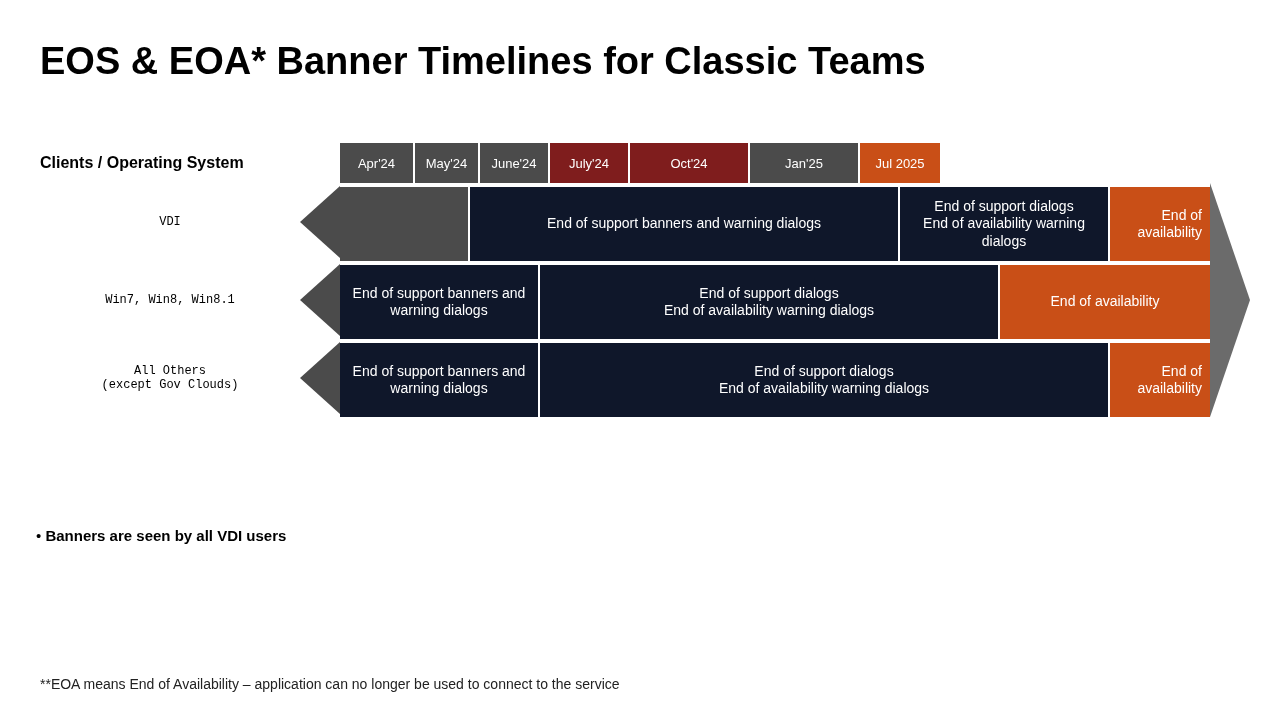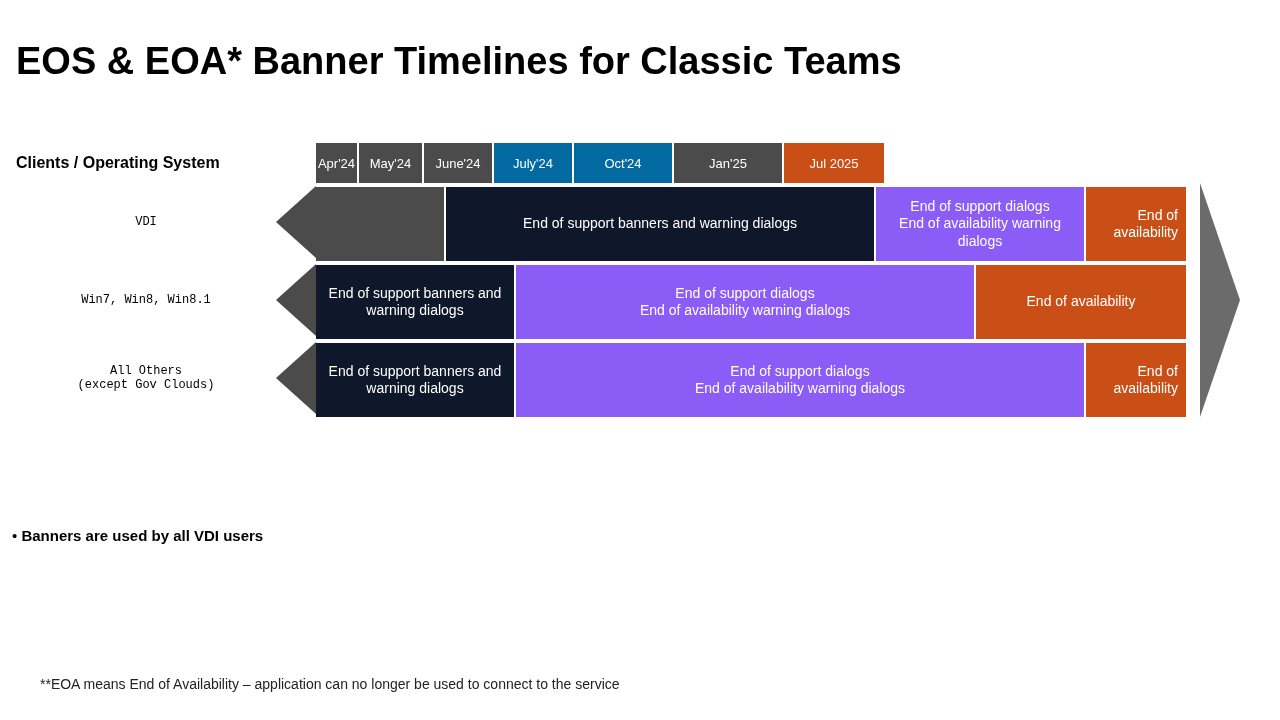--- a/index.html
+++ b/index.html
@@ -1,17 +1,17 @@
 <!DOCTYPE html>
 <html><head>
 <meta charset="utf-8">
 <style>
   * { box-sizing: border-box; margin: 0; padding: 0; }
   html, body { width: 1280px; height: 720px; font-family: "Segoe UI", Arial, sans-serif; background: #fff; color: #000; }
-  .slide { padding: 40px 40px 20px 16px; position: relative; height: 100%; }
+  .slide { padding: 40px 40px 20px 40px; position: relative; height: 100%; }
   h1 { font-size: 38px; font-weight: 600; margin-bottom: 60px; }
   .timeline-wrap { position: relative; display: flex; }
   .rowlabels { width: 260px; flex: 0 0 260px; }
   .rowlabel-header { height: 40px; display: flex; align-items: center; font-weight: 600; font-size: 16px; }
   .rowlabel { height: 78px; display: flex; align-items: center; justify-content: center; text-align: center; font-size: 12px; padding: 0 8px; white-space: pre-line; font-family: Liberation Mono, monospace; }
 
   .grid-and-arrows { flex: 1; display: flex; align-items: stretch; position: relative; }
 
   .arrow-left {
     width: 40px; flex: 0 0 40px;
@@ -23,28 +23,28 @@
   }
   .arrow-left .tri::before {
     content: ""; position: absolute; top: 3px; bottom: 3px; right: 0; width: 100%;
     background: #4b4b4b;
     clip-path: polygon(100% 0, 100% 100%, 0 50%);
   }
 
   .grid { flex: 1; position: relative; }
   .header-row { height: 40px; display: flex; color: #fff; font-size: 13px; }
   .hcell { display: flex; align-items: center; justify-content: center; border-right: 2px solid #fff; background: #4b4b4b; }
-  .hcell.orange { background: #0369a1; }
+  .hcell.orange { background: #7f1d1d; }
   .hcell.redorange { background: #c94f17; }
 
   .data-row { height: 78px; display: flex; color: #fff; font-size: 14px; border-top: 4px solid #fff; }
   .seg { display: flex; align-items: center; justify-content: center; text-align: center; border-right: 2px solid #fff; padding: 4px 8px; line-height: 1.25; white-space: pre-line; }
   .seg.gray   { background: #4b4b4b; }
   .seg.blue   { background: #0f172a; }
-  .seg.purple { background: #8b5cf6; }
+  .seg.purple { background: #0f172a; }
   .seg.orange { background: #c94f17; text-align: right; }
   .seg:last-child { border-right: none; }
   .hcell:last-child { border-right: none; }
 
   .arrow-right {
     width: 40px; flex: 0 0 40px; position: relative;
   }
   .arrow-right::before {
     content: ""; position: absolute; left: 0; top: 40px; bottom: 0; width: 100%;
     background: #6b6b6b;
@@ -75,27 +75,27 @@
       <div class="arrow-left">
         <div class="spacer"></div>
         <div class="tri"></div>
         <div class="tri"></div>
         <div class="tri"></div>
       </div>
 
       <div class="grid" id="grid">
 
       <div class="header-row">
-            <div class="hcell" style="width: 43px;">Apr'24</div>
+            <div class="hcell" style="width: 75px;">Apr'24</div>
             <div class="hcell" style="width: 65px;">May'24</div>
             <div class="hcell" style="width: 70px;">June'24</div>
             <div class="hcell orange" style="width: 80px;">July'24</div>
-            <div class="hcell orange" style="width: 100px;">Oct'24</div>
+            <div class="hcell orange" style="width: 120px;">Oct'24</div>
             <div class="hcell" style="width: 110px;">Jan'25</div>
-            <div class="hcell redorange" style="width: 100px;">Jul 2025</div>
+            <div class="hcell redorange" style="width: 80px;">Jul 2025</div>
           </div>
           <div class="data-row">
             <div class="seg gray" style="width: 130px;"></div>
             <div class="seg blue" style="width: 430px;">End of support banners and warning dialogs</div>
             <div class="seg purple" style="width: 210px;">End of support dialogs
 End of availability warning dialogs</div>
             <div class="seg orange" style="width: 100px;">End of availability</div>
           </div>
           <div class="data-row">
             <div class="seg blue" style="width: 200px;">End of support banners and warning dialogs</div>
@@ -108,15 +108,15 @@
             <div class="seg purple" style="width: 570px;">End of support dialogs
 End of availability warning dialogs</div>
             <div class="seg orange" style="width: 100px;">End of availability</div>
           </div>
         </div>
 
       <div class="arrow-right"></div>
     </div>
   </div>
 
-  <div class="bullet">Banners are used by all VDI users</div>
+  <div class="bullet">Banners are seen by all VDI users</div>
   <div class="footnote">**EOA means End of Availability – application can no longer be used to connect to the service</div>
 </div>
 
 </body></html>

